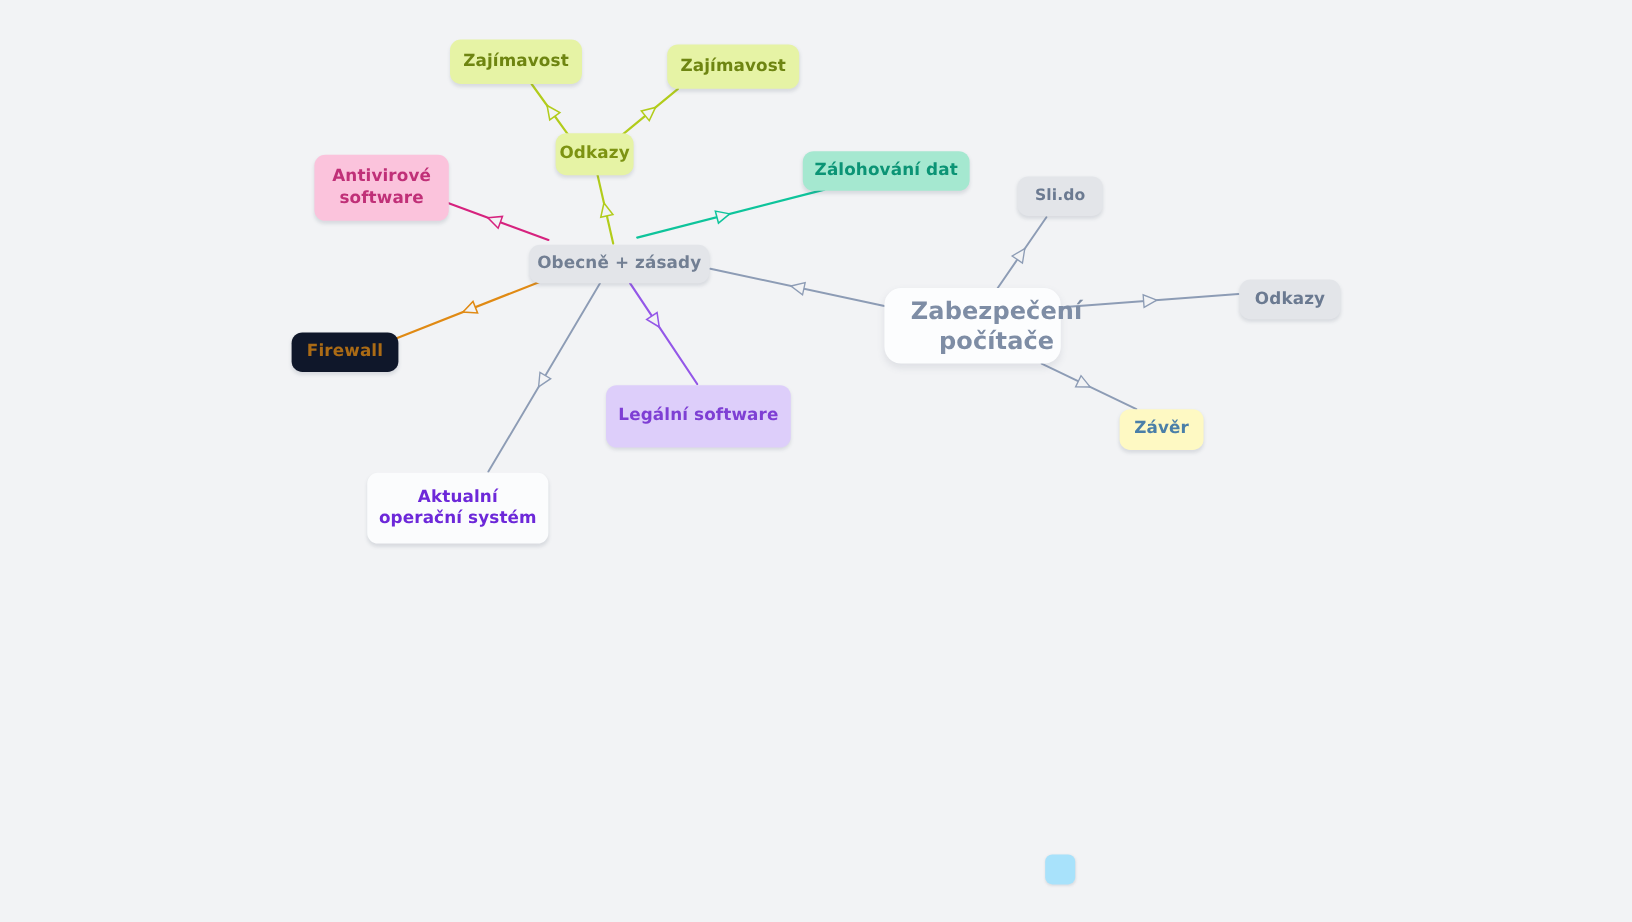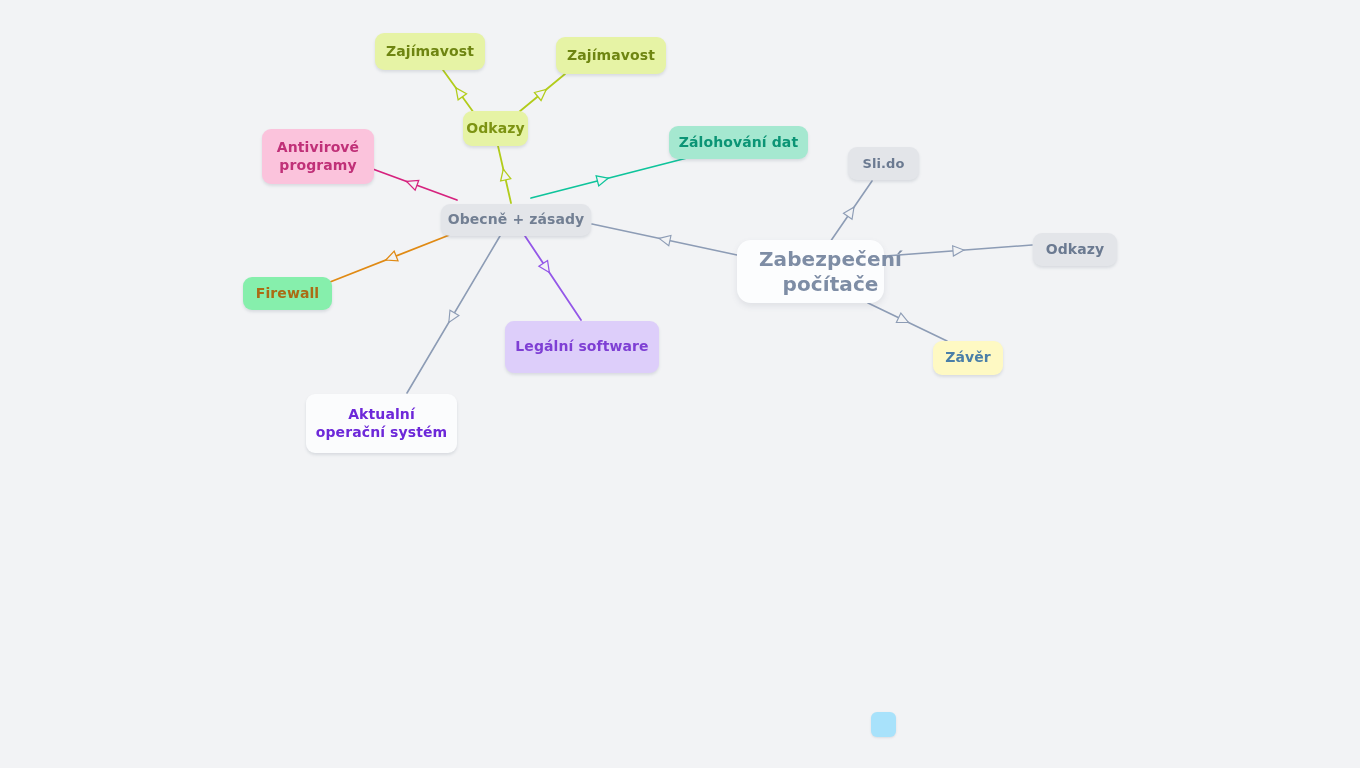--- a/index.html
+++ b/index.html
@@ -116,20 +116,20 @@
 počítače</span></div>
       <div class="node" style="left: 441px; top: 204px; width: 150px; height: 32px; background: rgb(227, 229, 233); color: rgb(114, 127, 147); font-size: 14px;"><span>Obecně + zásady</span></div>
       <div class="node" style="left: 848px; top: 147px; width: 71px; height: 33px; background: rgb(227, 229, 233); color: rgb(107, 122, 145); font-size: 13px;"><span>Sli.do</span></div>
       <div class="node" style="left: 1033px; top: 233px; width: 84px; height: 33px; background: rgb(227, 229, 233); color: rgb(107, 122, 145); font-size: 14px;"><span>Odkazy</span></div>
       <div class="node" style="left: 933px; top: 341px; width: 70px; height: 34px; background: #fef9c3; color: rgb(74, 127, 168); font-size: 14px;"><span>Závěr</span></div>
       <div class="node" style="left: 669px; top: 126px; width: 139px; height: 33px; background: rgb(165, 232, 208); color: rgb(11, 148, 117); font-size: 14px;"><span>Zálohování dat</span></div>
       <div class="node" style="left: 463px; top: 111px; width: 65px; height: 35px; background: rgb(230, 243, 165); color: rgb(125, 147, 18); font-size: 14px;"><span>Odkazy</span></div>
       <div class="node" style="left: 375px; top: 33px; width: 110px; height: 37px; background: rgb(230, 243, 165); color: rgb(110, 133, 17); font-size: 14px;"><span>Zajímavost</span></div>
       <div class="node" style="left: 556px; top: 37px; width: 110px; height: 37px; background: rgb(230, 243, 165); color: rgb(110, 133, 17); font-size: 14px;"><span>Zajímavost</span></div>
       <div class="node" style="left: 262px; top: 129px; width: 112px; height: 55px; background: rgb(251, 195, 220); color: rgb(192, 48, 120); font-size: 14px;"><span>Antivirové
-programy</span></div>
-      <div class="node" style="left: 243px; top: 277px; width: 89px; height: 33px; background: #86efac; color: rgb(171, 107, 21); font-size: 14px;"><span>Firewall</span></div>
+software</span></div>
+      <div class="node" style="left: 243px; top: 277px; width: 89px; height: 33px; background: #0f172a; color: rgb(171, 107, 21); font-size: 14px;"><span>Firewall</span></div>
       <div class="node" style="left: 306px; top: 394px; width: 151px; height: 59px; background: rgb(251, 252, 253); color: #6d28d9; font-size: 14px;"><span>Aktualní
 operační systém</span></div>
       <div class="node" style="left: 505px; top: 321px; width: 154px; height: 52px; background: rgb(221, 206, 250); color: rgb(126, 63, 212); font-size: 14px;"><span>Legální software</span></div>
       <div class="node mini-node" style="left: 871px; top: 712px; width: 25px; height: 25px; background: rgb(168, 226, 251); color: rgb(168, 226, 251); font-size: 12px;"></div>
     </div>
 </div>
 
 </body></html>

